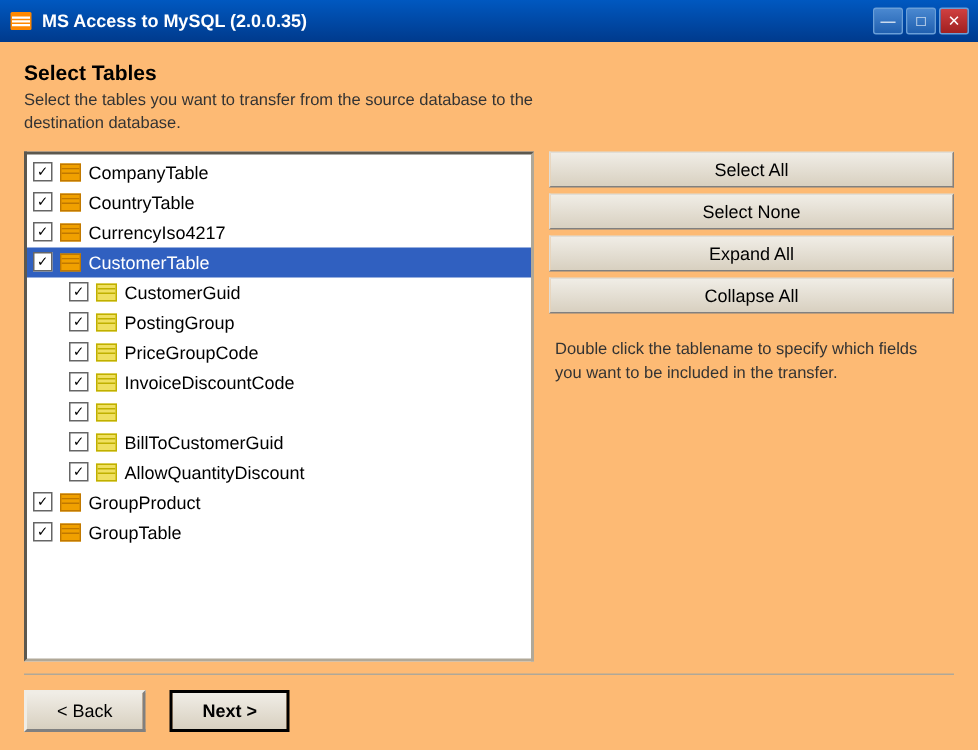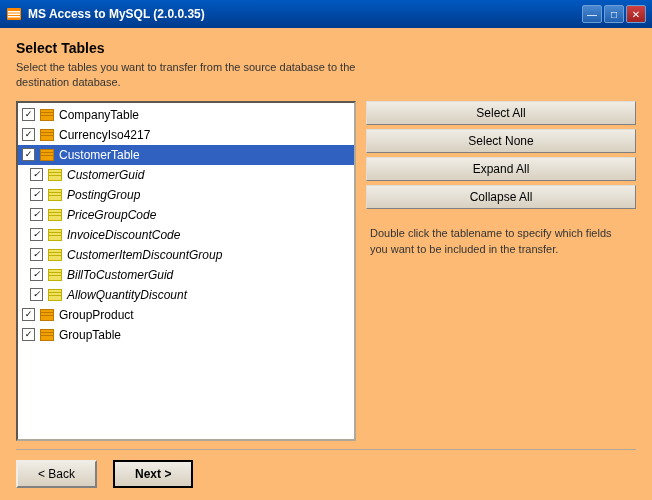--- a/index.html
+++ b/index.html
@@ -131,22 +131,21 @@
       padding: 2px 4px;
       cursor: pointer;
       gap: 4px;
       min-height: 20px;
     }
     .table-item.selected {
       background: #3060c0;
       color: white;
     }
     .table-item.child {
-      padding-left: 12px;
-      font-style: italic;
+      padding-left: 28px;
     }
 
     .checkbox-icon {
       width: 13px;
       height: 13px;
       border: 1px solid #666;
       background: white;
       display: inline-flex;
       align-items: center;
       justify-content: center;
@@ -323,20 +322,31 @@
           </li>
           <li class="table-item">
             <span class="checkbox-icon checked"></span>
             <span class="table-icon">
               <div class="tbl-icon">
                 <div class="tbl-icon-row"></div>
                 <div class="tbl-icon-row"></div>
                 <div class="tbl-icon-row"></div>
               </div>
             </span>
+            <span class="item-label">CountryTable</span>
+          </li>
+          <li class="table-item">
+            <span class="checkbox-icon checked"></span>
+            <span class="table-icon">
+              <div class="tbl-icon">
+                <div class="tbl-icon-row"></div>
+                <div class="tbl-icon-row"></div>
+                <div class="tbl-icon-row"></div>
+              </div>
+            </span>
             <span class="item-label">CurrencyIso4217</span>
           </li>
           <li class="table-item selected">
             <span class="checkbox-icon checked"></span>
             <span class="table-icon">
               <div class="tbl-icon">
                 <div class="tbl-icon-row"></div>
                 <div class="tbl-icon-row"></div>
                 <div class="tbl-icon-row"></div>
               </div>
@@ -389,21 +399,20 @@
           </li>
           <li class="table-item child">
             <span class="checkbox-icon checked"></span>
             <span class="table-icon">
               <div class="field-icon">
                 <div class="field-icon-row"></div>
                 <div class="field-icon-row"></div>
                 <div class="field-icon-row"></div>
               </div>
             </span>
-            <span class="item-label">CustomerItemDiscountGroup</span>
           </li>
           <li class="table-item child">
             <span class="checkbox-icon checked"></span>
             <span class="table-icon">
               <div class="field-icon">
                 <div class="field-icon-row"></div>
                 <div class="field-icon-row"></div>
                 <div class="field-icon-row"></div>
               </div>
             </span>

